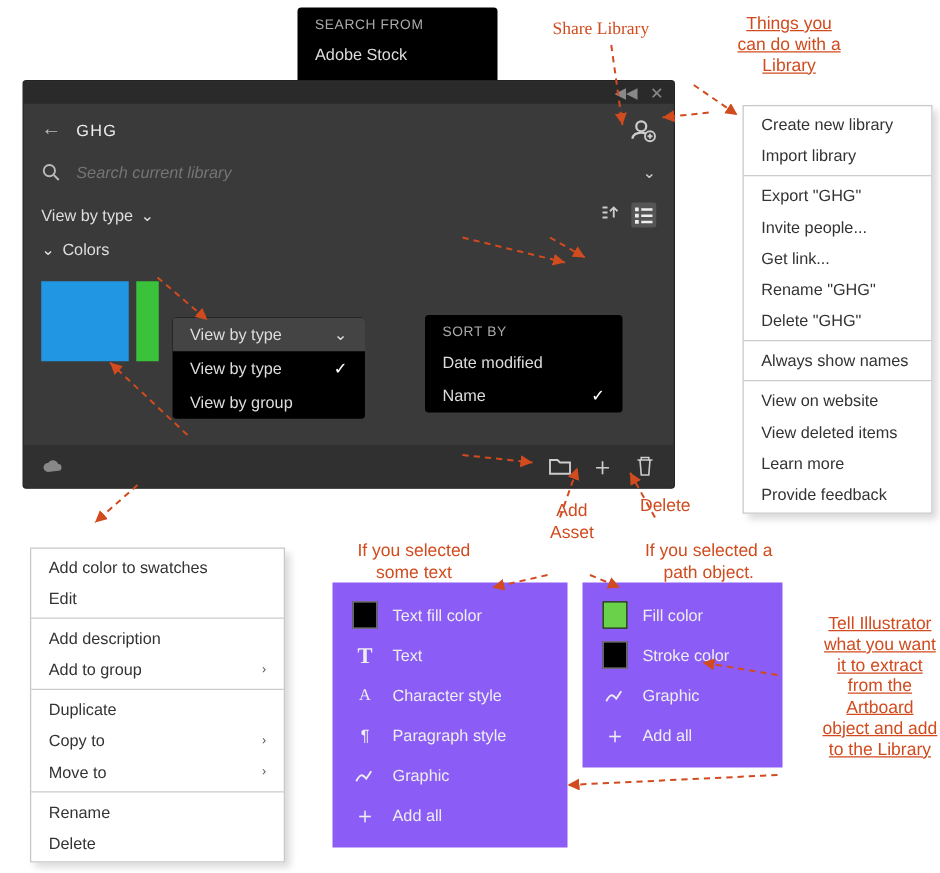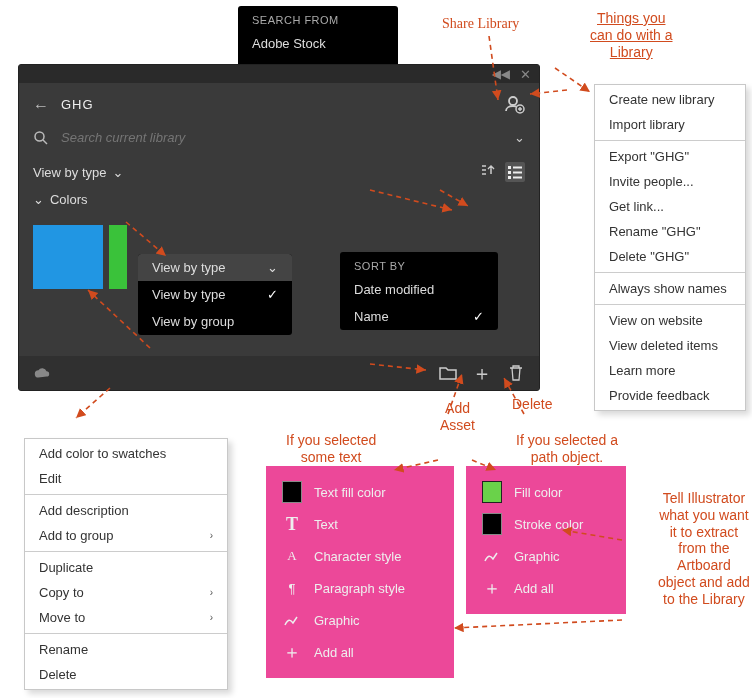--- a/index.html
+++ b/index.html
@@ -104,21 +104,21 @@
     font-size:13px;
     box-shadow: 4px 4px 6px rgba(0,0,0,0.15);
   }
   .ctx .citem { padding:5px 14px; display:flex; justify-content:space-between; align-items:center; cursor:pointer;}
   .ctx .sep { height:1px; background:#ccc; margin:3px 0; }
   .ctx .sub { color:#555; font-size:10px; }
 
   
   .assetpanel {
     position:absolute;
-    background:#ec4899;
+    background:#8b5cf6;
     color:#eee;
     font-size:13px;
     padding:10px 4px;
     text-align:right;
   }
   .assetpanel .arow {
     display:flex; align-items:center; gap:12px;
     padding:6px 12px; cursor:pointer;
   }
   .assetpanel .ico { width:20px; height:20px; display:flex; align-items:center; justify-content:center; }
@@ -139,21 +139,21 @@
 Click</div>
 <div class="ann" style="left:300px; top:344px; white-space:pre;">Create a
 Group</div>
 <div class="ann" style="left:512px; top:396px;">Delete</div>
 <div class="ann" style="left:440px; top:400px; white-space:pre;text-align:center;">Add
 Asset</div>
 <div class="ann" style="left:286px; top:432px; white-space:pre;">If you selected
 some text</div>
 <div class="ann" style="left:516px; top:432px; white-space:pre;">If you selected a
 path object.</div>
-<div class="ann" style="left:658px; top:490px; white-space:pre;">Tell Illustrator
+<div class="ann" style="left:658px; top:490px; white-space:pre;text-decoration:underline;">Tell Illustrator
 what you want
 it to extract
 from the
 Artboard
 object and add
 to the Library</div>
 <div class="ann" style="left:106px; top:550px; white-space:pre;">Things you
 can do with an
 Asset</div>
 

